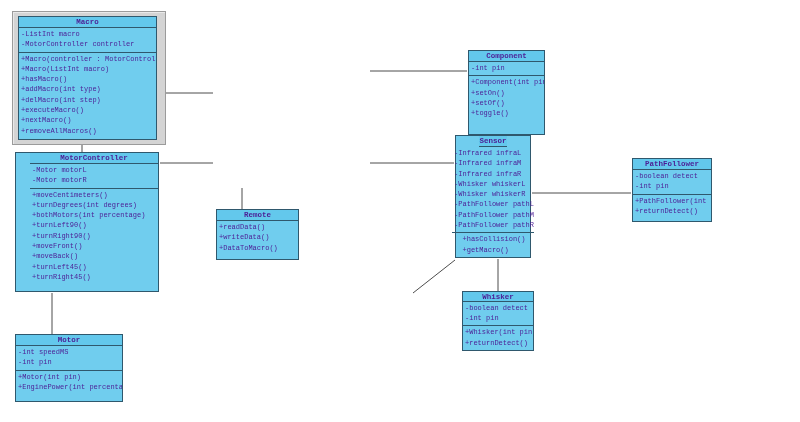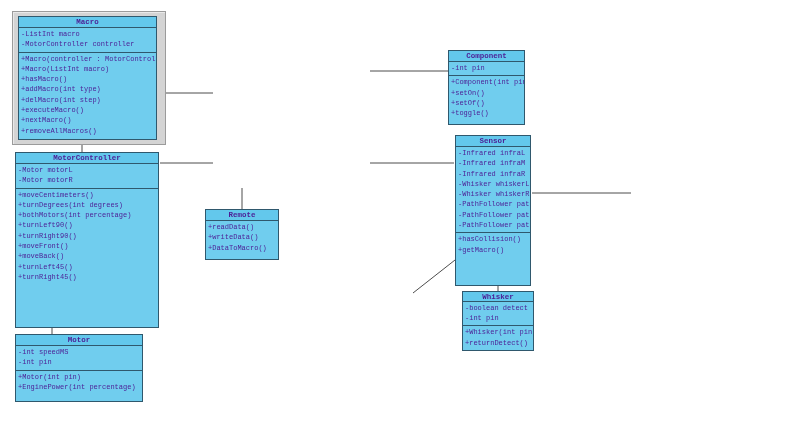--- a/index.html
+++ b/index.html
@@ -59,76 +59,76 @@
         <div class="row">+Macro(ListInt macro)</div>
         <div class="row">+hasMacro()</div>
         <div class="row">+addMacro(int type)</div>
         <div class="row">+delMacro(int step)</div>
         <div class="row">+executeMacro()</div>
         <div class="row">+nextMacro()</div>
         <div class="row">+removeAllMacros()</div>
       </div>
   </div>
 
-  <div class="uml-class" style="left:15px;top:152px;width:144px;height:176px;">
+  <div class="uml-class" style="left:15px;top:152px;width:144px;height:140px;padding-left:14px;">
     <div class="uml-title">MotorController</div>
     <div class="uml-attrs">
         <div class="row">-Motor motorL</div>
         <div class="row">-Motor motorR</div>
       </div>
     <div class="uml-methods">
         <div class="row">+moveCentimeters()</div>
         <div class="row">+turnDegrees(int degrees)</div>
         <div class="row">+bothMotors(int percentage)</div>
         <div class="row">+turnLeft90()</div>
         <div class="row">+turnRight90()</div>
         <div class="row">+moveFront()</div>
         <div class="row">+moveBack()</div>
         <div class="row">+turnLeft45()</div>
         <div class="row">+turnRight45()</div>
       </div>
   </div>
 
-  <div class="uml-class" style="left:15px;top:334px;width:128px;height:68px;">
+  <div class="uml-class" style="left:15px;top:334px;width:108px;height:68px;">
     <div class="uml-title">Motor</div>
     <div class="uml-attrs">
         <div class="row">-int speedMS</div>
         <div class="row">-int pin</div>
       </div>
     <div class="uml-methods">
         <div class="row">+Motor(int pin)</div>
         <div class="row">+EnginePower(int percentage)</div>
       </div>
   </div>
 
 
-  <div class="uml-class" style="left:205px;top:209px;width:74px;height:51px;">
+  <div class="uml-class" style="left:216px;top:209px;width:83px;height:51px;">
     <div class="uml-title">Remote</div>
 
     <div class="uml-methods">
         <div class="row">+readData()</div>
         <div class="row">+writeData()</div>
         <div class="row">+DataToMacro()</div>
       </div>
   </div>
 
-  <div class="uml-class" style="left:448px;top:50px;width:77px;height:75px;">
+  <div class="uml-class" style="left:468px;top:50px;width:77px;height:85px;">
     <div class="uml-title">Component</div>
     <div class="uml-attrs">
         <div class="row">-int pin</div>
       </div>
     <div class="uml-methods">
         <div class="row">+Component(int pin)</div>
         <div class="row">+setOn()</div>
         <div class="row">+setOf()</div>
         <div class="row">+toggle()</div>
       </div>
   </div>
 
-  <div class="uml-class" style="left:455px;top:135px;width:76px;height:151px;">
+  <div class="uml-class" style="left:455px;top:135px;width:76px;height:123px;align-items:center;">
     <div class="uml-title">Sensor</div>
     <div class="uml-attrs">
         <div class="row">-Infrared infraL</div>
         <div class="row">-Infrared infraM</div>
         <div class="row">-Infrared infraR</div>
         <div class="row">-Whisker whiskerL</div>
         <div class="row">-Whisker whiskerR</div>
         <div class="row">-PathFollower pathL</div>
         <div class="row">-PathFollower pathM</div>
         <div class="row">-PathFollower pathR</div>
@@ -145,14 +145,25 @@
     <div class="uml-attrs">
         <div class="row">-boolean detect</div>
         <div class="row">-int pin</div>
       </div>
     <div class="uml-methods">
         <div class="row">+Whisker(int pin)</div>
         <div class="row">+returnDetect()</div>
       </div>
   </div>
 
+  <div class="uml-class" style="left:632px;top:158px;width:80px;height:64px;">
+    <div class="uml-title">PathFollower</div>
+    <div class="uml-attrs">
+        <div class="row">-boolean detect</div>
+        <div class="row">-int pin</div>
+      </div>
+    <div class="uml-methods">
+        <div class="row">+PathFollower(int pin)</div>
+        <div class="row">+returnDetect()</div>
+      </div>
+  </div>
 
 </div>
 
 </body></html>

